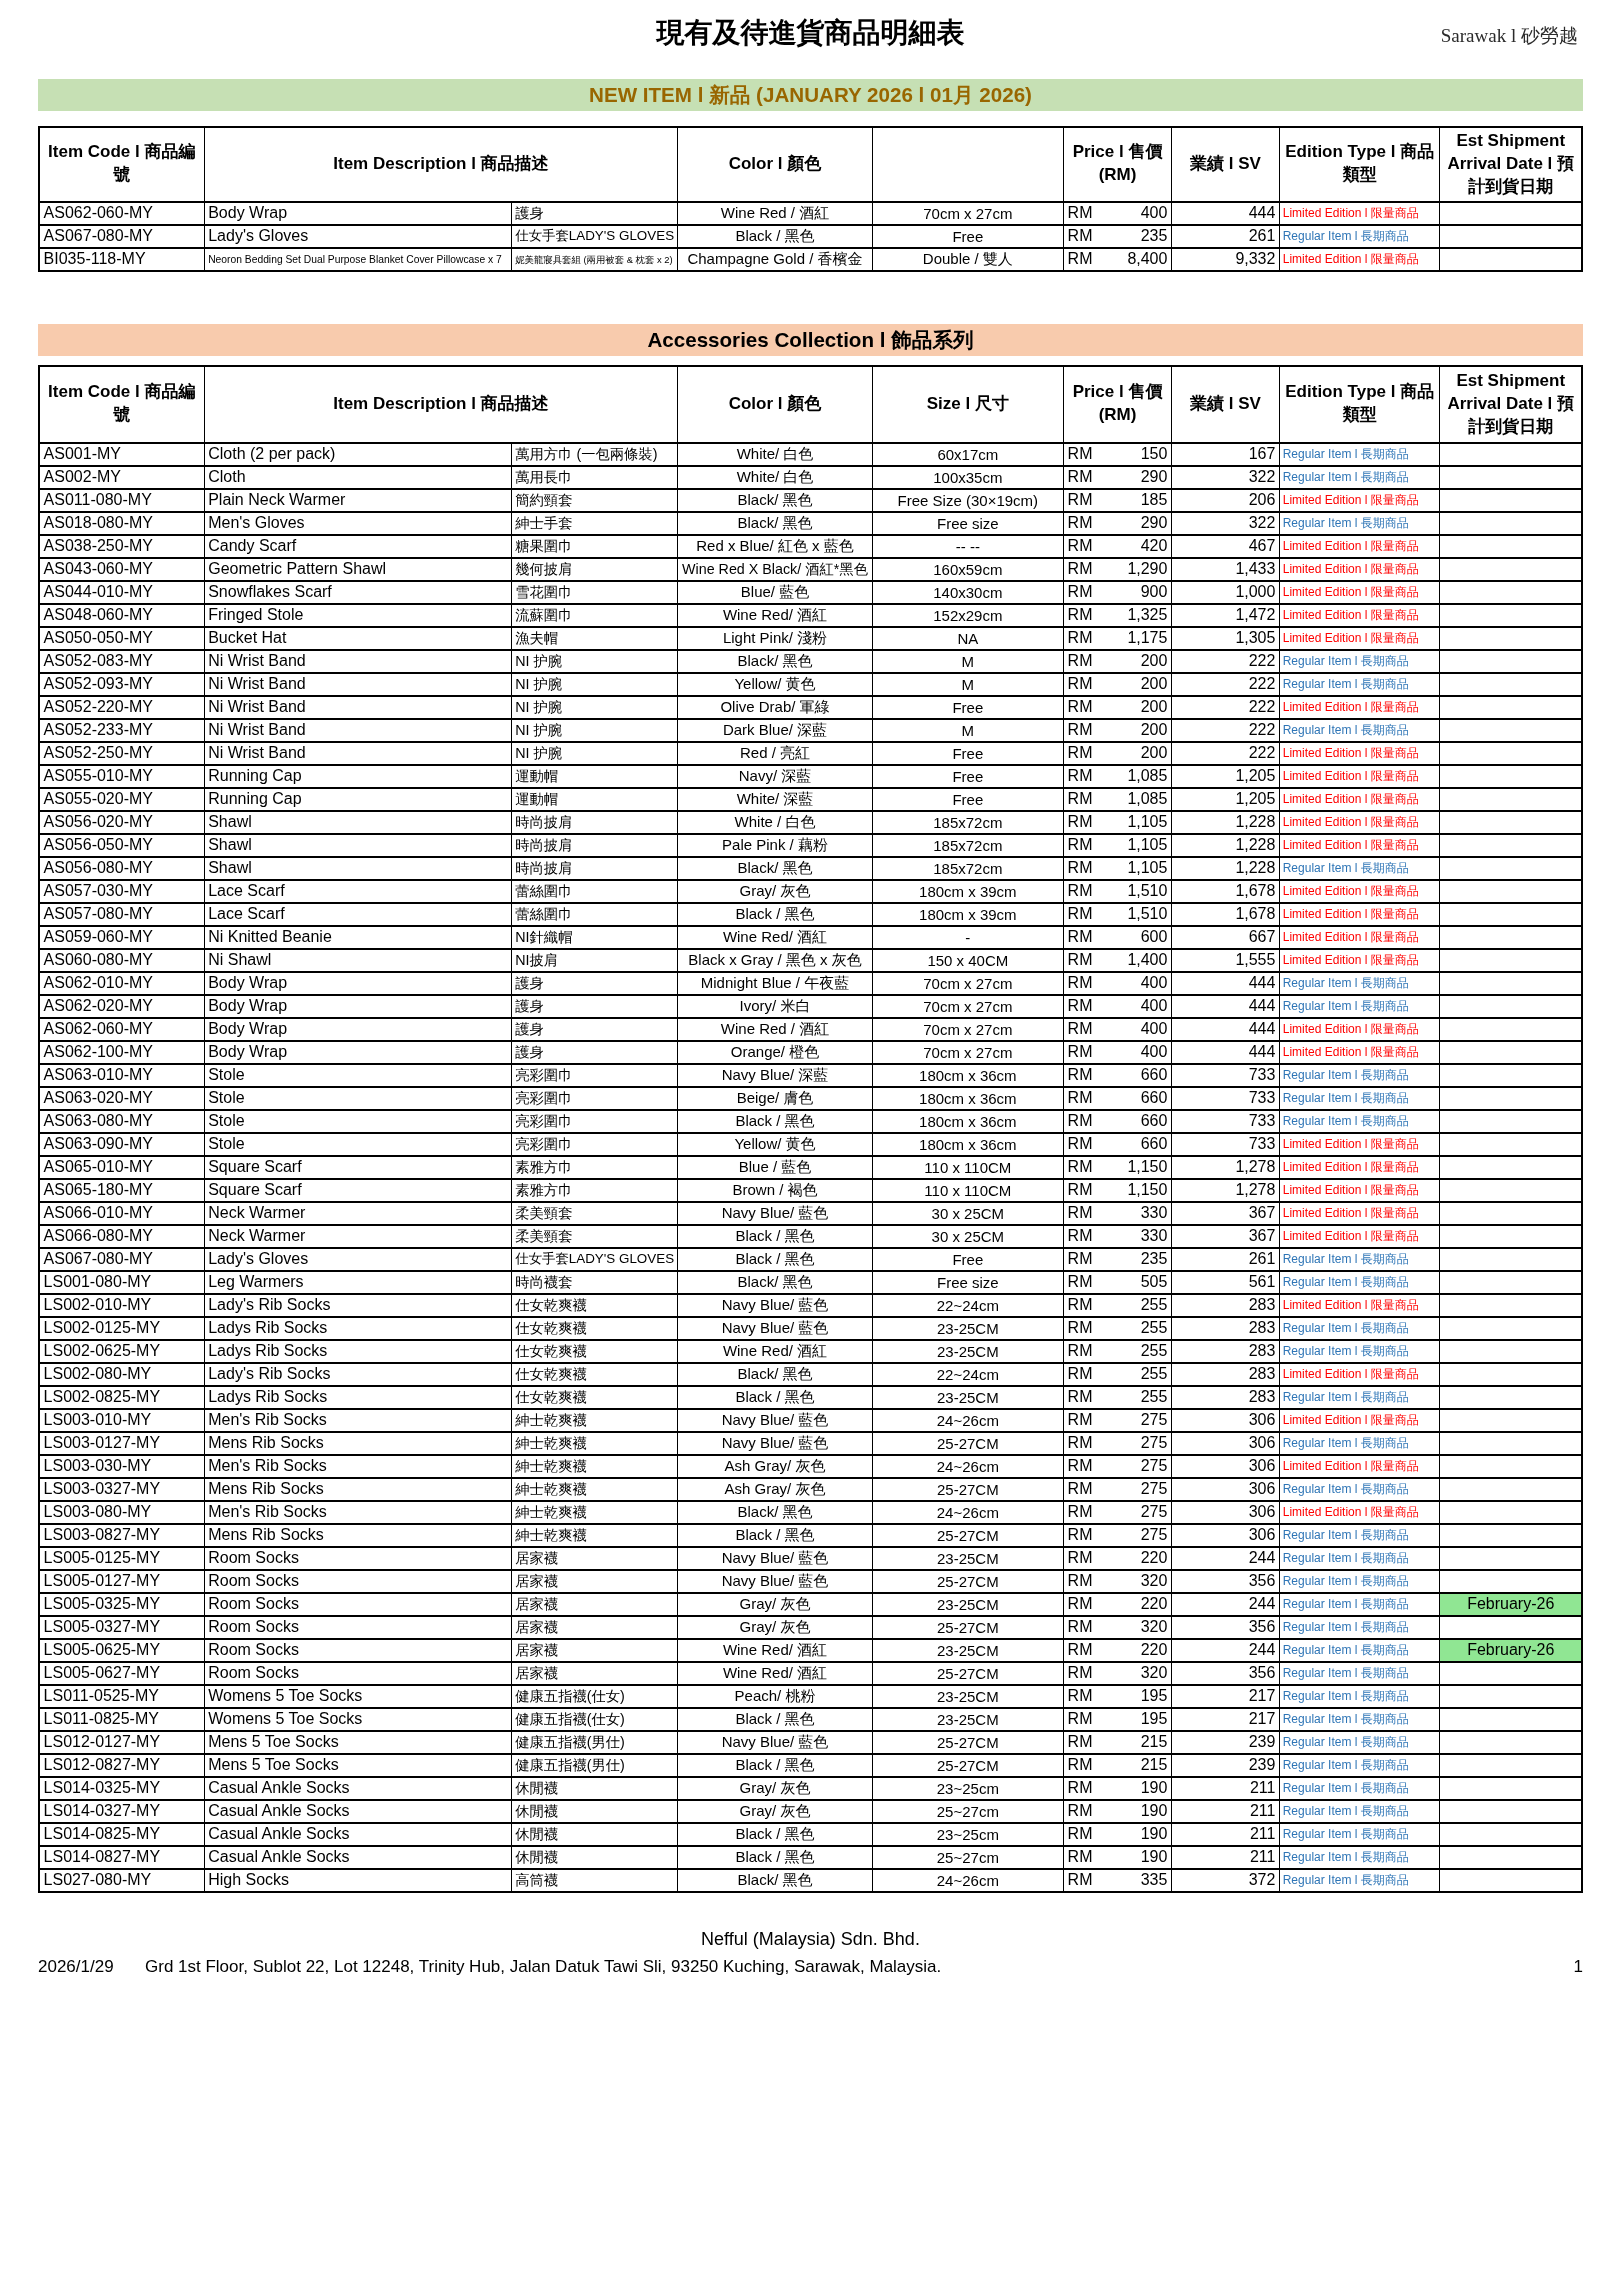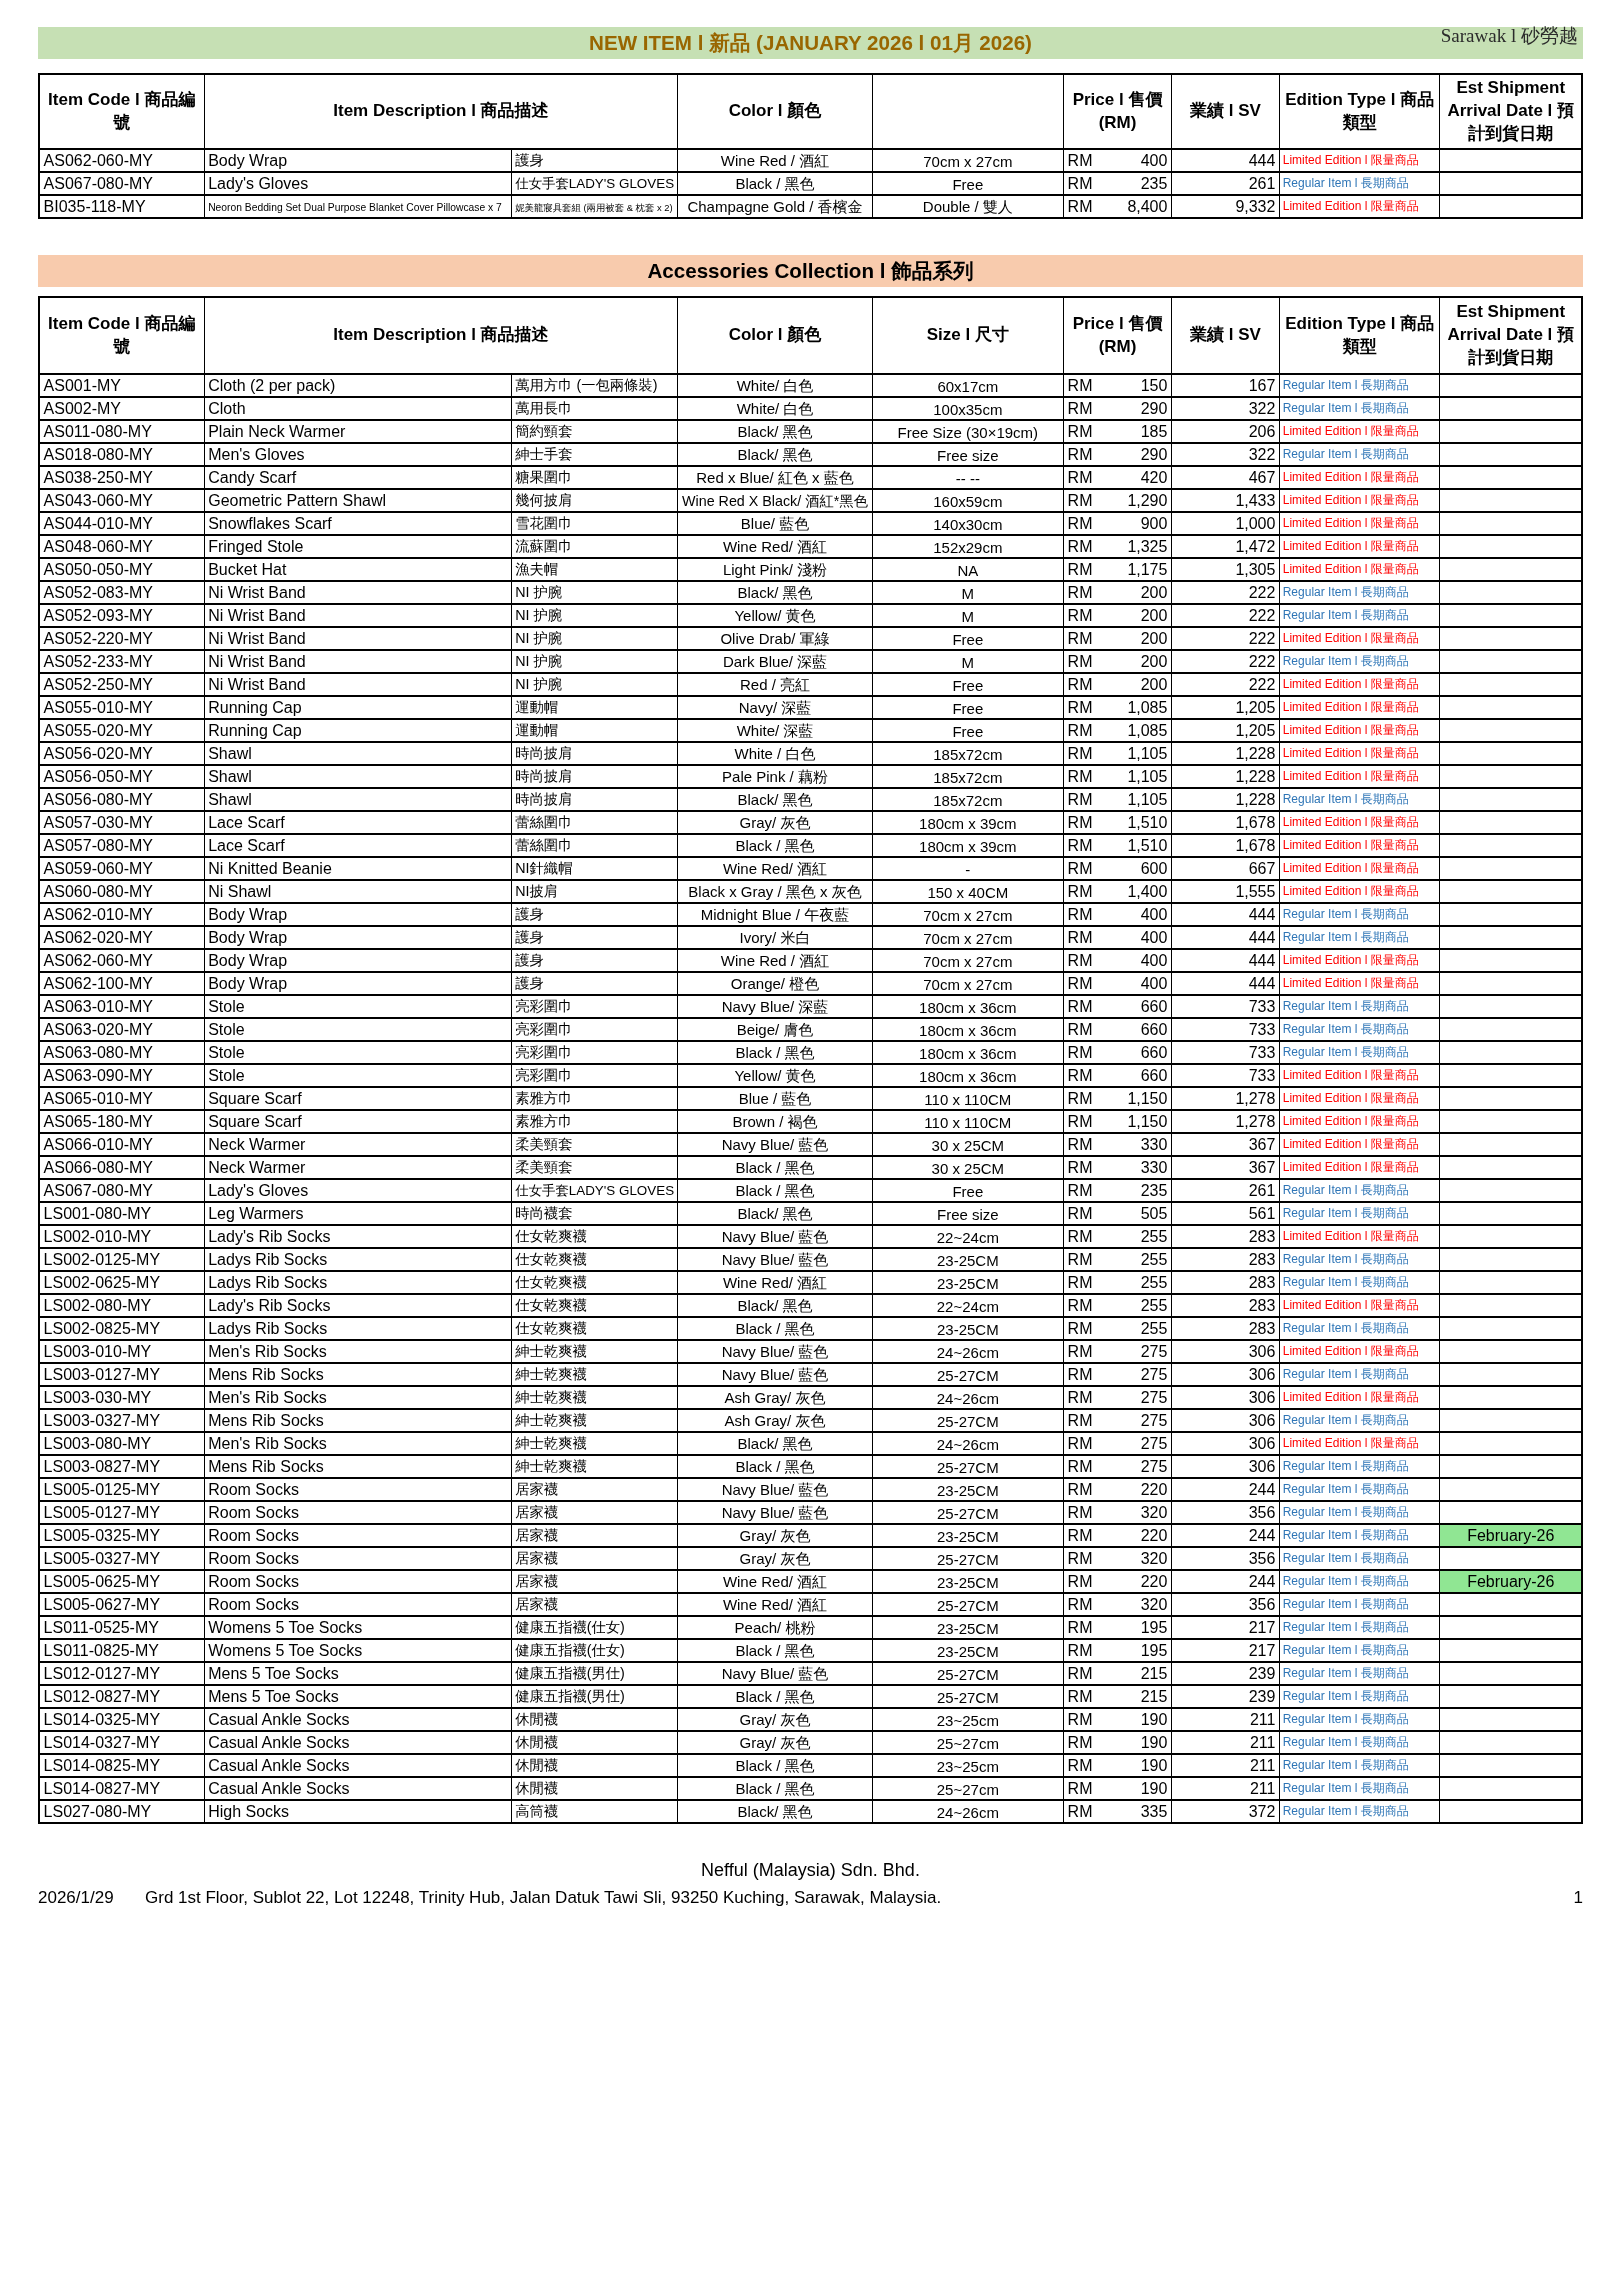--- a/index.html
+++ b/index.html
@@ -3,21 +3,21 @@
 <meta charset="utf-8">
 <style>
   html,body{margin:0;padding:0;background:#fff;}
   body{width:1621px;height:2293px;position:relative;font-family:"Liberation Sans","DejaVu Sans",sans-serif;color:#000;overflow:hidden;}
   .page{position:absolute;inset:0;padding:0 38px;box-sizing:border-box;}
   .region{position:absolute;top:23px;right:43px;font-family:"Liberation Serif","DejaVu Serif",serif;font-size:19px;color:#2b2b2b;}
   .doc-title{text-align:center;font-size:30px;font-weight:bold;margin-top:23px;letter-spacing:0.3px;}
   .doc-subtitle{text-align:center;font-size:28px;font-weight:bold;margin-top:14.3px;}
   .section-bar{height:32px;display:flex;align-items:center;justify-content:center;font-weight:bold;font-size:20.6px;}
   .bar-new{background:var(--new-bar-bg,#c6e0b4);color:var(--new-bar-text,#996600);margin-top:27px;}
-  .bar-acc{background:var(--acc-bar-bg,#f8cbad);color:#000;margin-top:36px;}
+  .bar-acc{background:var(--acc-bar-bg,#f8cbad);color:#000;margin-top:52px;}
   table{border-collapse:collapse;width:100%;table-layout:fixed;border:2.7px solid #000;}
   .tbl-new{margin-top:14.3px;}
   .tbl-acc{margin-top:9px;}
   th,td{border:2.7px solid #000;border-left-width:1.8px;border-right-width:1.8px;padding:0 3.6px;box-sizing:border-box;overflow:hidden;}
   thead th{font-size:17px;font-weight:bold;text-align:center;vertical-align:middle;padding:1.8px 3.6px;line-height:1.35;}
   .tbl-new thead th{height:75px;}
   .tbl-acc thead th{height:77px;}
   td{height:23px;vertical-align:middle;white-space:nowrap;}
   .fit{display:inline-block;white-space:nowrap;max-width:none;vertical-align:middle;}
   .c-code{text-align:left;font-size:16px;}
@@ -37,20 +37,21 @@
   .footer-line{display:flex;justify-content:space-between;align-items:baseline;font-size:17px;margin-top:7.2px;}
   .f-addr{flex:1;text-align:left;}
   .f-date{min-width:107px;text-align:left;}
   .f-page{min-width:107px;text-align:right;}
 </style>
 </head>
 <body>
 
 <div class="page">
   <div class="region">Sarawak l 砂勞越</div>
+  <div class="doc-subtitle">現有及待進貨商品明細表</div>
 
   <div class="section-bar bar-new">NEW ITEM l 新品 (JANUARY 2026 l 01月 2026)</div>
   <table id="tbl-new" class="tbl-new">
       <colgroup>
         <col style="width: 10.7%;">
         <col style="width: 19.9%;">
         <col style="width: 10.8%;">
         <col style="width: 12.6%;">
         <col style="width: 12.4%;">
         <col style="width: 7%;">

